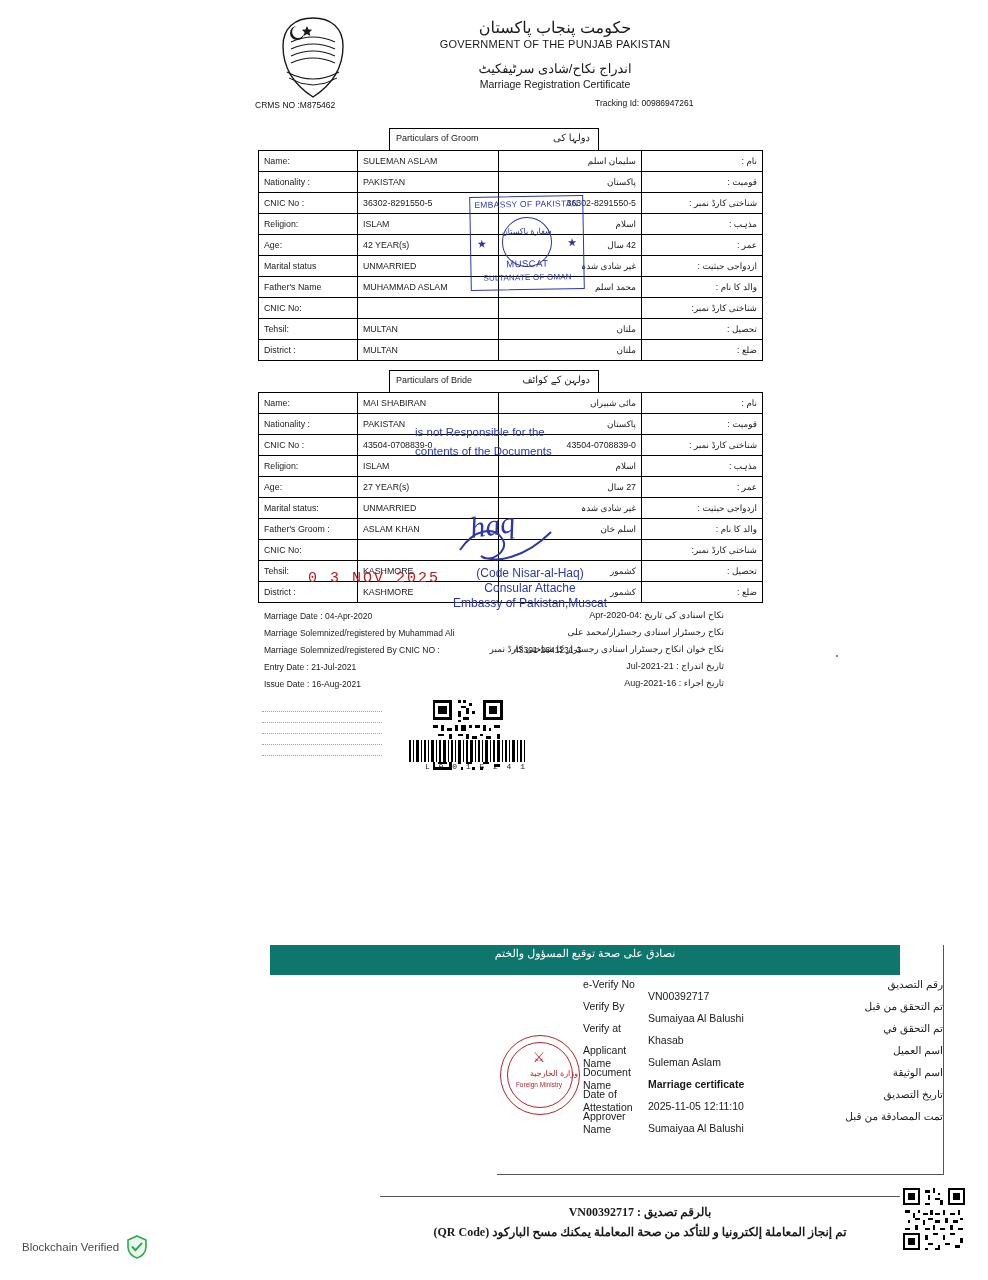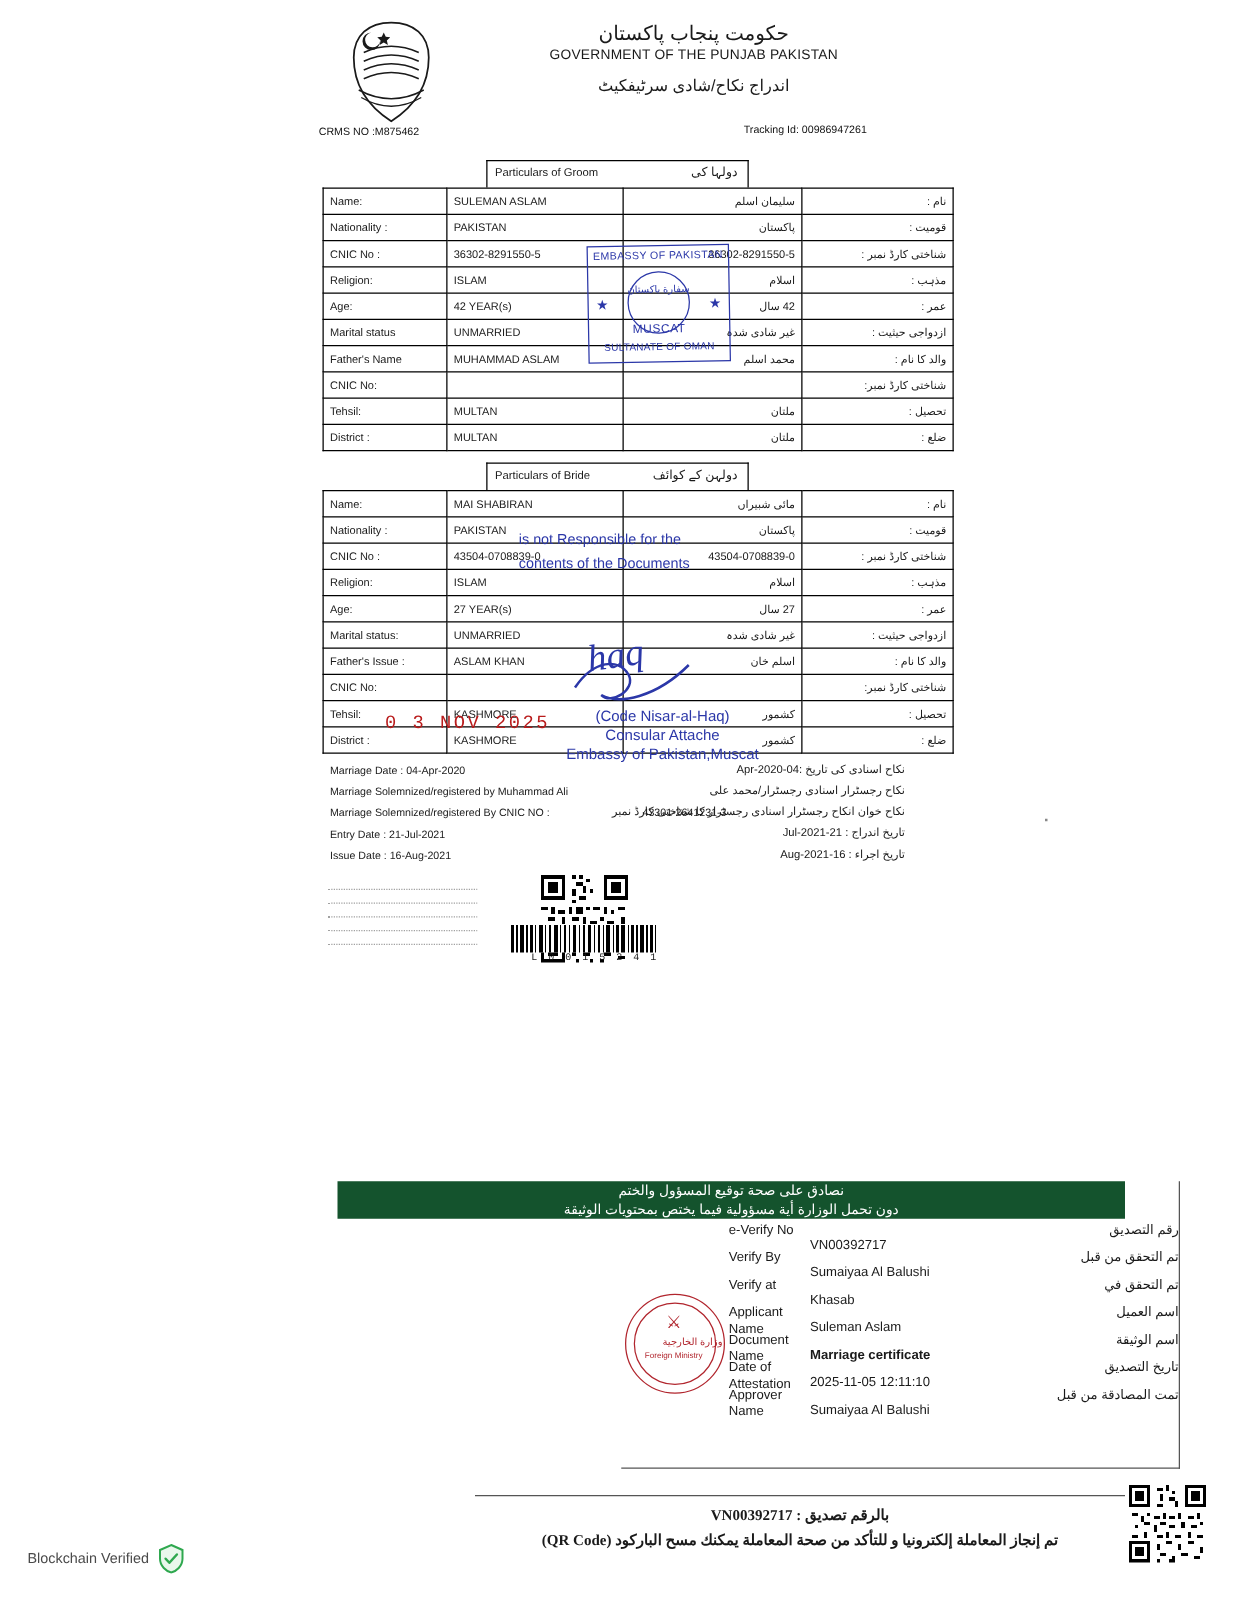--- a/index.html
+++ b/index.html
@@ -269,21 +269,21 @@
     border-right: 1px solid #555;
     border-bottom: 1px solid #555;
     box-sizing: border-box;
   }
   .attest-bar {
     position: absolute;
     left: 270px;
     top: 945px;
     width: 630px;
     height: 30px;
-    background: #14532d;
+    background: #0f766e;
     color: #fff;
     text-align: center;
     direction: rtl;
     font-size: 11px;
     line-height: 15px;
     padding-top: 1px;
     box-sizing: border-box;
   }
   .attest-table {
     position: absolute;
@@ -397,20 +397,21 @@
         <path d="M20 10 a6 6 0 1 0 7 7 a7 7 0 1 1 -7 -7" fill="#1a1a1a"></path>
         <path d="M30 10 l1.6 3.4 3.6.4 -2.7 2.5 .8 3.6 -3.3-1.9 -3.3 1.9 .8-3.6 -2.7-2.5 3.6-.4z" fill="#1a1a1a"></path>
         <path d="M10 56 Q36 70 62 56" fill="none" stroke="#1a1a1a" stroke-width="1.2"></path>
         <path d="M12 62 Q36 76 60 62" fill="none" stroke="#1a1a1a" stroke-width="1"></path>
       </svg>
     </div>
     <div class="hdr-text">
       <div class="hdr-ur">حکومت پنجاب پاکستان</div>
       <div class="hdr-en">GOVERNMENT OF THE PUNJAB PAKISTAN</div>
       <div class="hdr-ur2">اندراج نکاح/شادی سرٹیفکیٹ</div>
+      <div class="hdr-en2">Marriage Registration Certificate</div>
     </div>
     <div class="crms">CRMS NO :M875462</div>
     <div class="tracking">Tracking Id: 00986947261</div>
   </div>
 
   <div class="cert">
 
     <div class="sec-title">
       <span class="en">Particulars of Groom</span>
       <span class="ur">دولہا کی</span>
@@ -518,21 +519,21 @@
           <td class="val-ur">27 سال</td>
           <td class="lbl-ur">عمر :</td>
         </tr>
         <tr>
           <td class="lbl-en">Marital status:</td>
           <td class="val-en">UNMARRIED</td>
           <td class="val-ur">غیر شادی شدہ</td>
           <td class="lbl-ur">ازدواجی حیثیت :</td>
         </tr>
         <tr>
-          <td class="lbl-en">Father's Issue :</td>
+          <td class="lbl-en">Father's Groom :</td>
           <td class="val-en">ASLAM KHAN</td>
           <td class="val-ur">اسلم خان</td>
           <td class="lbl-ur">والد کا نام :</td>
         </tr>
         <tr>
           <td class="lbl-en">CNIC No:</td>
           <td class="val-en"></td>
           <td class="val-ur"></td>
           <td class="lbl-ur">شناختی کارڈ نمبر:</td>
         </tr>
@@ -714,21 +715,20 @@
     <div>Consular Attache</div>
     <div>Embassy of Pakistan,Muscat</div>
   </div>
   <div class="datestamp">0 3  NOV  2025</div>
 
   <div class="dot-art"></div>
 
   <div class="attest"></div>
   <div class="attest-bar">
     <div>نصادق على صحة توقيع المسؤول والختم</div>
-    <div>دون تحمل الوزارة أية مسؤولية فيما يختص بمحتويات الوثيقة</div>
   </div>
 
   <div class="omanseal">
     <div class="ring"></div>
     <div class="ring2"></div>
     <div class="khanjar">⚔</div>
     <div class="ar">وزارة الخارجية</div>
     <div class="en">Foreign Ministry</div>
   </div>
 

